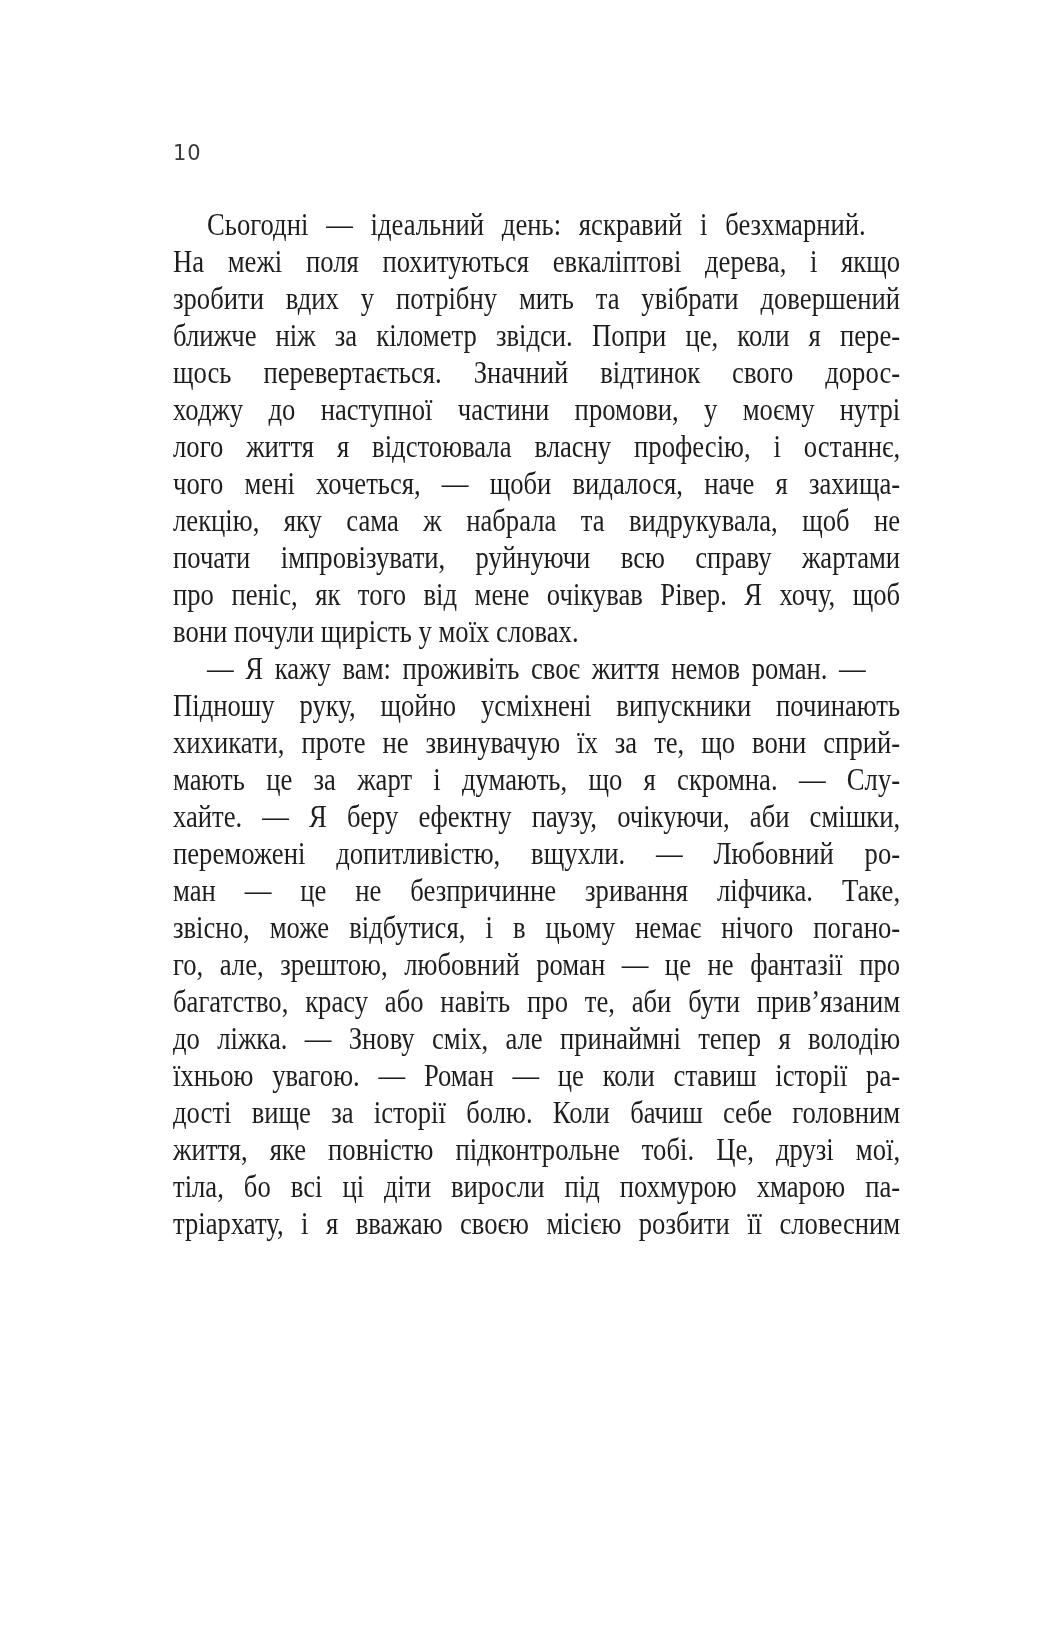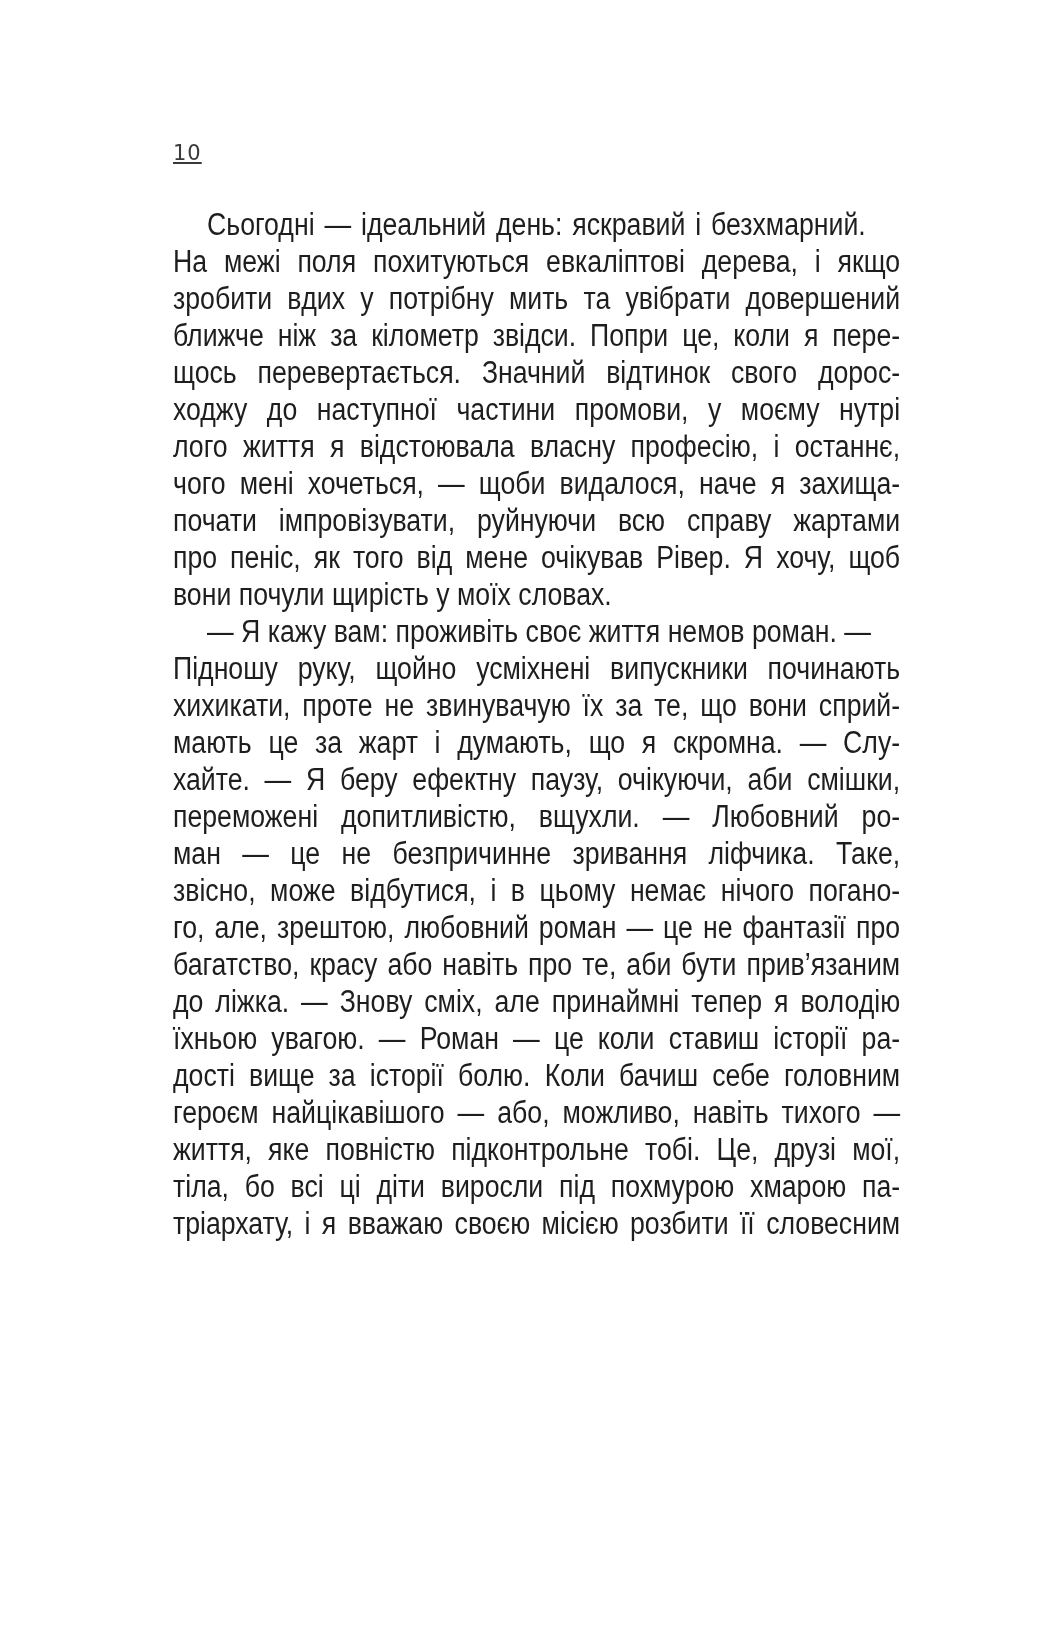--- a/index.html
+++ b/index.html
@@ -14,28 +14,27 @@
       overflow: hidden;
     }
     .page-number {
       position: absolute;
       left: 173px;
       top: 141px;
       font-family: "DejaVu Sans", sans-serif;
       font-size: 21px;
       color: #3a3a3a;
       letter-spacing: 1px;
-      text-decoration: underline;
     }
     .body-text {
       position: absolute;
       left: 173px;
       top: 206px;
       width: 727px;
-      font-family: Liberation Sans, sans-serif;
+      font-family: Liberation Serif, serif;
       font-size: 31px;
       line-height: 37px;
       color: #1e1e1e;
     }
     .line {
       display: block;
       white-space: nowrap;
       text-align: justify;
       text-align-last: justify;
       height: 37px;
@@ -70,38 +69,38 @@
 
     <div>
       <span class="line indent"><span class="inner">Сьогодні — ідеальний день: яскравий і безхмарний.</span></span>
       <span class="line"><span class="inner">На межі поля похитуються евкаліптові дерева, і якщо</span></span>
       <span class="line"><span class="inner">зробити вдих у потрібну мить та увібрати довершений</span></span>
       <span class="line"><span class="inner">ближче ніж за кілометр звідси. Попри це, коли я пере-</span></span>
       <span class="line"><span class="inner">щось перевертається. Значний відтинок свого дорос-</span></span>
       <span class="line"><span class="inner">ходжу до наступної частини промови, у моєму нутрі</span></span>
       <span class="line"><span class="inner">лого життя я відстоювала власну професію, і останнє,</span></span>
       <span class="line"><span class="inner">чого мені хочеться, — щоби видалося, наче я захища-</span></span>
+      <span class="line"><span class="inner">лекцію, яку сама ж набрала та видрукувала, щоб не</span></span>
       <span class="line"><span class="inner">почати імпровізувати, руйнуючи всю справу жартами</span></span>
       <span class="line"><span class="inner">про пеніс, як того від мене очікував Рівер. Я хочу, щоб</span></span>
       <span class="line last"><span class="inner">вони почули щирість у моїх словах.</span></span>
     </div>
 
     <div>
       <span class="line indent"><span class="inner">— Я кажу вам: проживіть своє життя немов роман. —</span></span>
       <span class="line"><span class="inner">Підношу руку, щойно усміхнені випускники починають</span></span>
       <span class="line"><span class="inner">хихикати, проте не звинувачую їх за те, що вони сприй-</span></span>
       <span class="line"><span class="inner">мають це за жарт і думають, що я скромна. — Слу-</span></span>
       <span class="line"><span class="inner">хайте. — Я беру ефектну паузу, очікуючи, аби смішки,</span></span>
       <span class="line"><span class="inner">переможені допитливістю, вщухли. — Любовний ро-</span></span>
       <span class="line"><span class="inner">ман — це не безпричинне зривання ліфчика. Таке,</span></span>
       <span class="line"><span class="inner">звісно, може відбутися, і в цьому немає нічого погано-</span></span>
       <span class="line"><span class="inner">го, але, зрештою, любовний роман — це не фантазії про</span></span>
       <span class="line"><span class="inner">багатство, красу або навіть про те, аби бути прив’язаним</span></span>
       <span class="line"><span class="inner">до ліжка. — Знову сміх, але принаймні тепер я володію</span></span>
       <span class="line"><span class="inner">їхньою увагою. — Роман — це коли ставиш історії ра-</span></span>
       <span class="line"><span class="inner">дості вище за історії болю. Коли бачиш себе головним</span></span>
-      <span class="line"><span class="inner">героєм найцікавішого — або, можливо, навіть тихого —</span></span>
       <span class="line"><span class="inner">життя, яке повністю підконтрольне тобі. Це, друзі мої,</span></span>
       <span class="line"><span class="inner">тіла, бо всі ці діти виросли під похмурою хмарою па-</span></span>
       <span class="line"><span class="inner">тріархату, і я вважаю своєю місією розбити її словесним</span></span>
     </div>
   </div>
 </div>
 
 </body></html>

